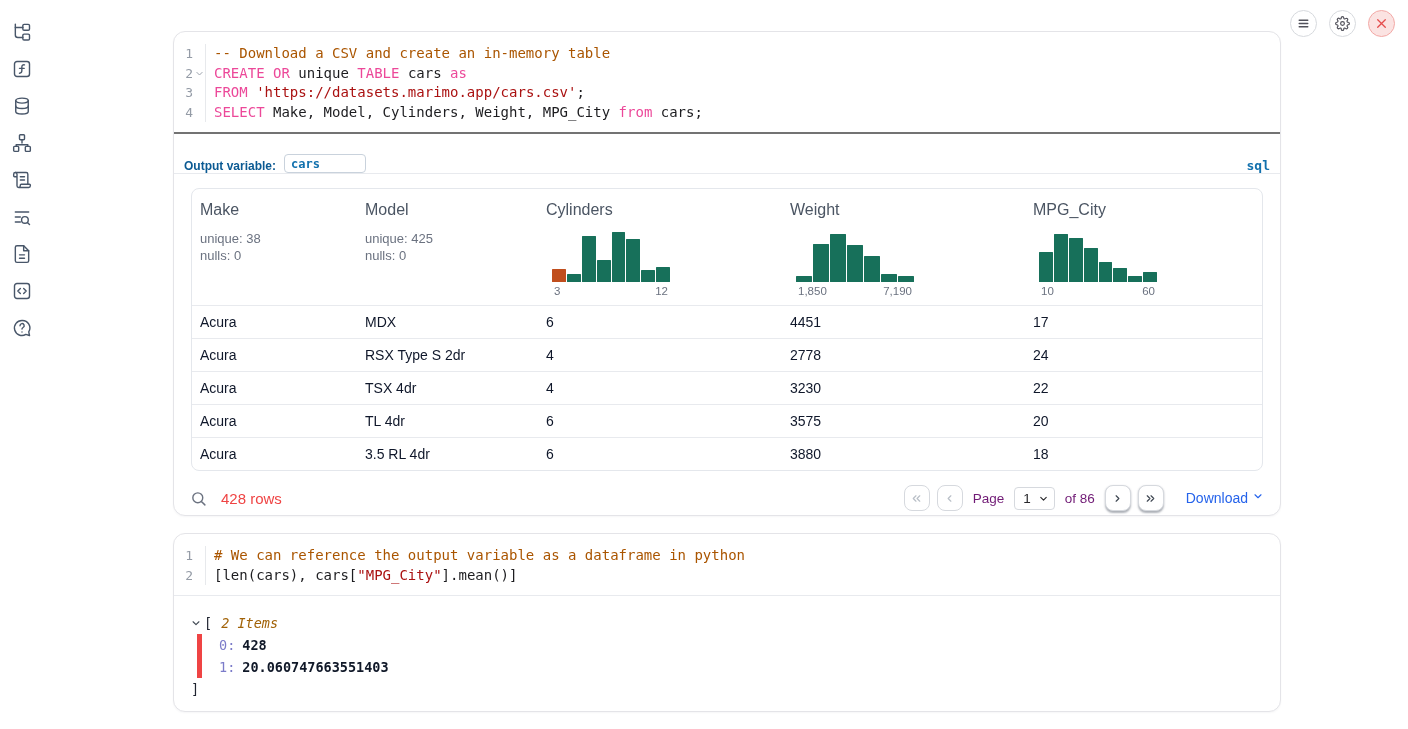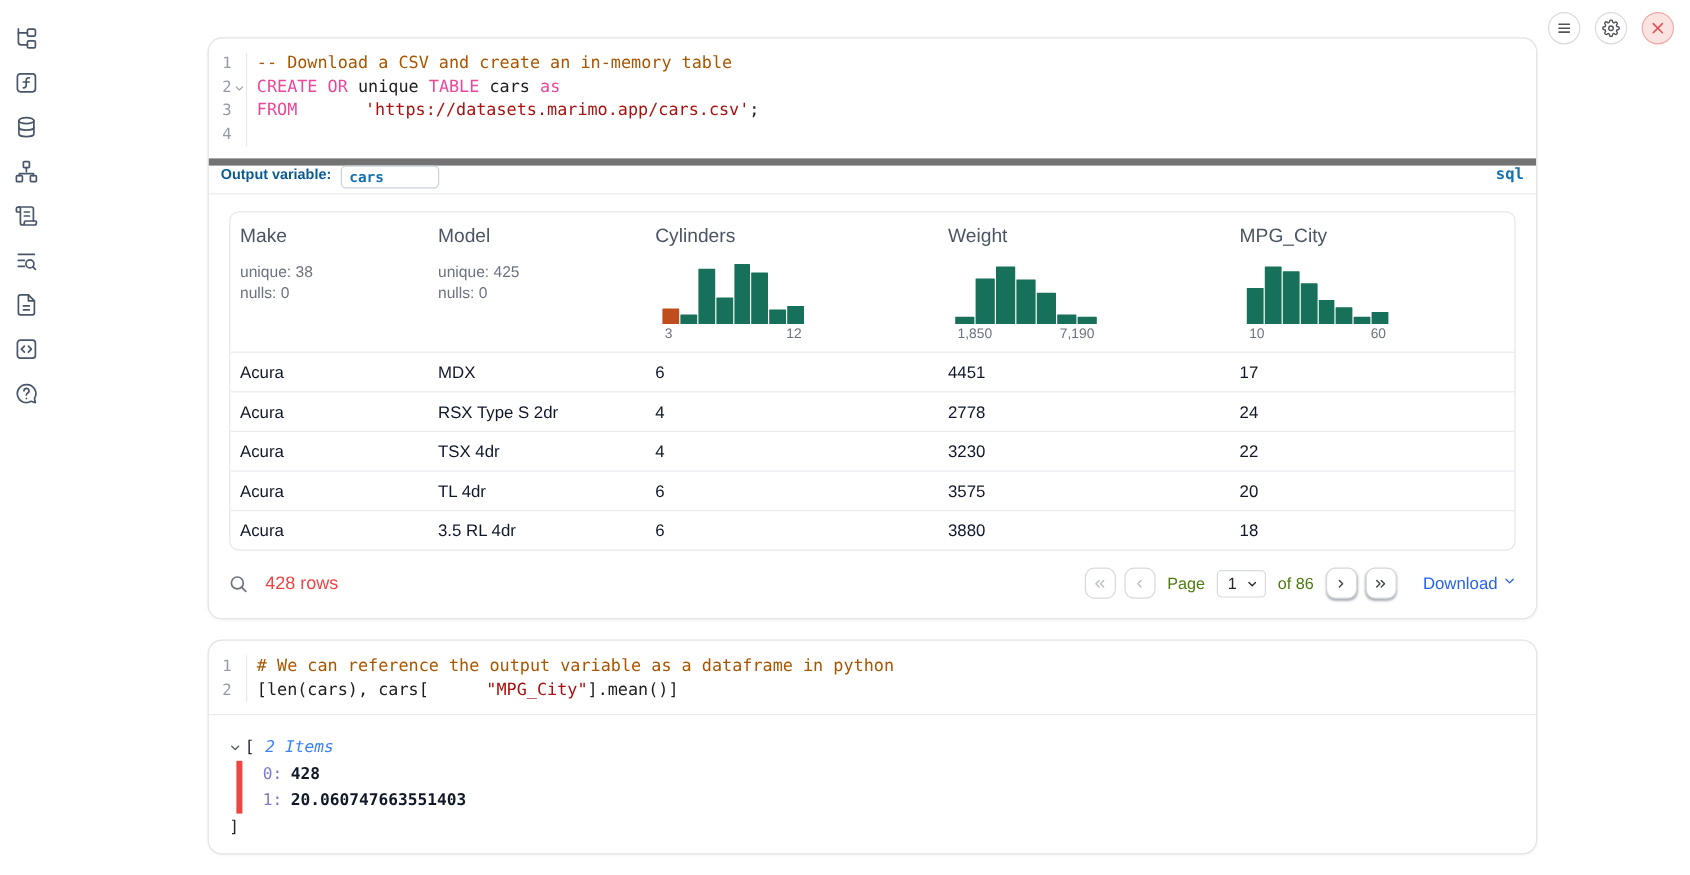--- a/index.html
+++ b/index.html
@@ -28,26 +28,26 @@
   
   .codearea { padding:12px 0 10px; }
   .code-line { display:flex; font-family:"DejaVu Sans Mono", monospace; font-size:14px;
     line-height:19.5px; white-space:pre; }
   .gut { flex:none; width:32px; display:flex; border-right:1px solid #e7e9ec; }
   .ln { flex:none; width:19px; text-align:right; color:#949ba6; font-size:13px; }
   .fold { flex:none; width:13px; display:flex; align-items:center; justify-content:center; color:#9aa1ab; cursor:pointer; }
   .codetext { padding-left:8px; color:#1d1d20; }
   .tok-kw { color:#ec4899; }
   .tok-comment { color:#aa5500; }
-  .tok-string { color:#aa1111;margin-left:48px; }
+  .tok-string { color:#aa1111; }
   .tok-plain { color:#1d1d20; }
 
   
-  .outbar { height:30px; display:flex; align-items:flex-start; gap:8px; padding:0 10px;
-    border-top:6px solid #737373; border-bottom:1px solid #e8eaee; }
+  .outbar { height:42px; display:flex; align-items:flex-end; gap:8px; padding:0 10px;
+    border-top:2px solid #737373; border-bottom:1px solid #e8eaee; }
   .outbar-label { font-size:12px; font-weight:bold; color:#0b5a93; }
   .outvar-input { width:82px; height:19px; border:1px solid #c9d2dc; border-radius:4px;
     font-family:"DejaVu Sans Mono", monospace; font-size:12px; font-weight:bold;
     color:#1271ae; padding:0 6px; outline:none; background:#fff; }
   .outbar-spacer { flex:1; }
   .lang-label { font-family:"DejaVu Sans Mono", monospace; font-size:13px; font-weight:bold; color:#1271ae; }
 
   
   .tablewrap { padding:14px 17px 0; }
   .tbox { border:1px solid #e4e7ec; border-radius:8px; overflow:hidden; }
@@ -68,35 +68,35 @@
 
   
   .tfoot { display:flex; align-items:center; padding:14px 16px 15px; }
   .search-btn { color:#6b7280; display:flex; cursor:pointer; }
   .rowcount { margin-left:14px; font-size:15px; color:#ef4444; }
   .pager { margin-left:auto; display:flex; align-items:center; gap:7px; }
   .pgbtn { width:26px; height:26px; border:1px solid #d6d9de; border-radius:8px; background:#fff;
     display:flex; align-items:center; justify-content:center; cursor:pointer; }
   .pgbtn.disabled { color:#b9bfc7; }
   .pgbtn.active { color:#3f4752; box-shadow:0 1.5px 2px rgba(70,80,95,.45); }
-  .pglabel { font-size:13.5px; color:#4d7c0f; margin:0 3px; }
+  .pglabel { font-size:13.5px; color:#701a75; margin:0 3px; }
   .pgselect { height:23px; border:1px solid #d6d9de; border-radius:4px; background:#fff;
     display:flex; align-items:center; gap:7px; padding:0 5px 0 8px;
     font-size:13.5px; color:#27272a; cursor:pointer; }
   .download { margin-left:15px; display:flex; align-items:flex-start; gap:4px;
     color:#2563eb; font-size:14px; cursor:pointer; }
 
   
   .outsep { border-top:1px solid #e8eaee; }
   .tree { padding:16px 16px 16px 17px; font-family:"DejaVu Sans Mono", monospace;
     font-size:13.5px; color:#24292f; line-height:22px; }
   .tree-head { display:flex; align-items:center; }
   .tree-chevron { color:#3f4752; display:flex; margin-right:3px; cursor:pointer; }
   .tree-bracket { color:#1f2430; }
-  .tree-items { font-style:italic; color:#3b82f6; margin-left:9px; }
+  .tree-items { font-style:italic; color:#a16207; margin-left:9px; }
   .tree-body { border-left:5px solid #ef4444; margin-left:6px; padding-left:17px; }
   .tree-key { color:#7b7bc9; }
   .tree-val { color:#101828; font-weight:bold; margin-left:7px; }
 
   svg.ic { display:block; }
 </style>
 </head>
 <body>
 
 <nav class="sidebar">
@@ -186,21 +186,21 @@
   </button>
 </div>
 
 <section class="cell cell1">
   <div class="codearea">
       <div class="code-line"><span class="gut"><span class="ln">1</span><span class="fold"></span></span><span class="codetext"><span class="tok-comment">-- Download a CSV and create an in-memory table</span></span></div>
       <div class="code-line"><span class="gut"><span class="ln">2</span><span class="fold"><svg width="9" height="9" viewBox="0 0 24 24" fill="none" stroke="currentColor" stroke-width="2.6" stroke-linecap="round" stroke-linejoin="round">
               <path d="M5 9l7 7 7-7"></path>
             </svg></span></span><span class="codetext"><span class="tok-kw">CREATE</span><span class="tok-plain"> </span><span class="tok-kw">OR</span><span class="tok-plain"> unique </span><span class="tok-kw">TABLE</span><span class="tok-plain"> cars </span><span class="tok-kw">as</span></span></div>
       <div class="code-line"><span class="gut"><span class="ln">3</span><span class="fold"></span></span><span class="codetext"><span class="tok-kw">FROM</span><span class="tok-plain"> </span><span class="tok-string">'https://datasets.marimo.app/cars.csv'</span><span class="tok-plain">;</span></span></div>
-      <div class="code-line"><span class="gut"><span class="ln">4</span><span class="fold"></span></span></div>
+      <div class="code-line"><span class="gut"><span class="ln">4</span><span class="fold"></span></span><span class="codetext"><span class="tok-kw">SELECT</span><span class="tok-plain"> Make, Model, Cylinders, Weight, MPG_City </span><span class="tok-kw">from</span><span class="tok-plain"> cars;</span></span></div>
     </div>
 
   <div class="outbar">
     <span class="outbar-label">Output variable:</span>
     <input class="outvar-input" value="cars" style="">
     <span class="outbar-spacer"></span>
     <span class="lang-label">sql</span>
   </div>
 
   <div class="tablewrap">

